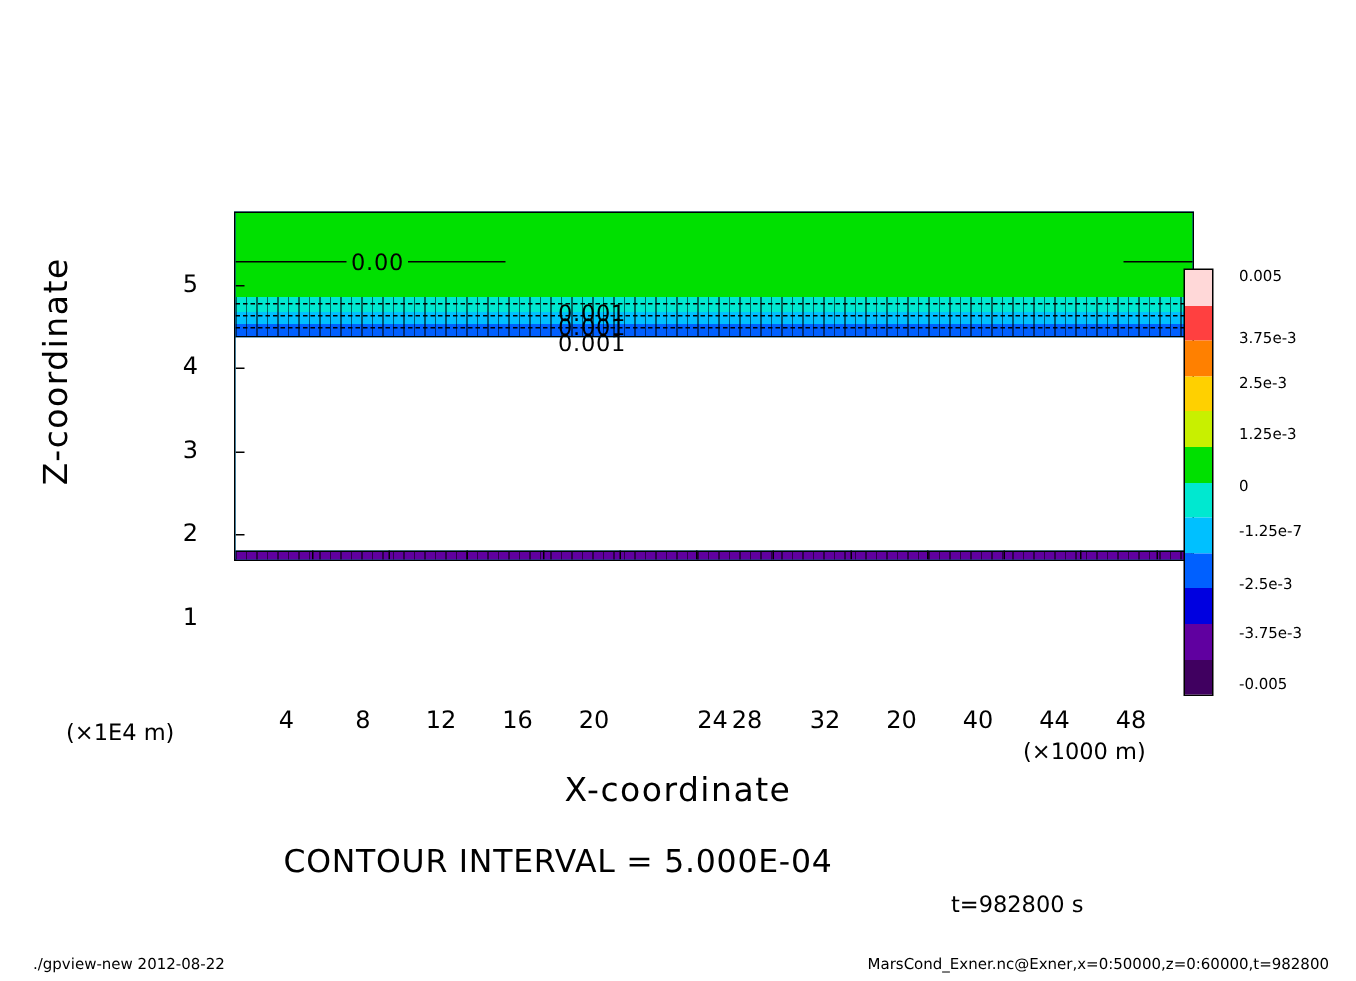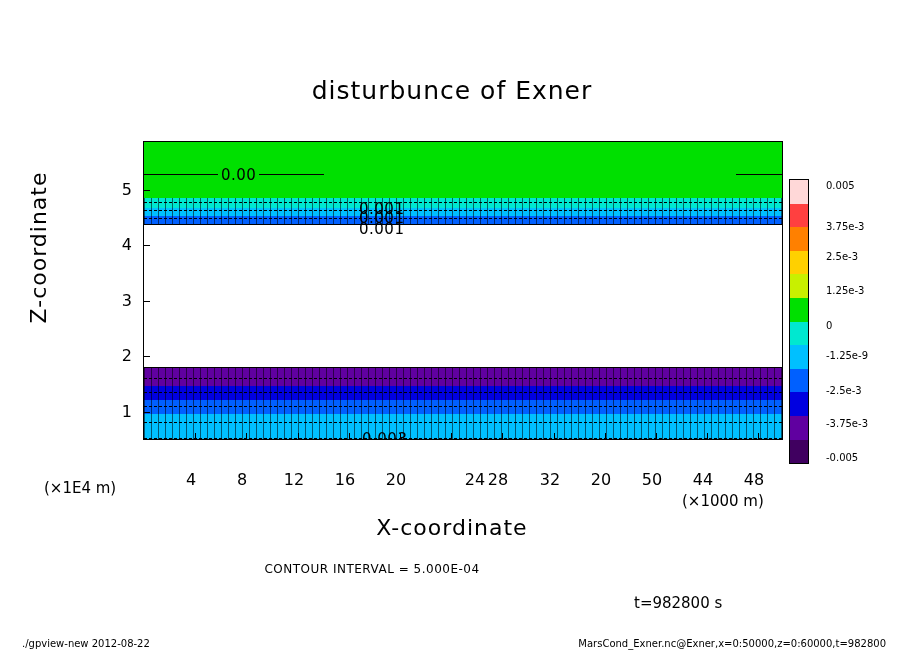--- a/index.html
+++ b/index.html
@@ -26,24 +26,24 @@
     left: 0;
     top: 76px;
     width: 904px;
     text-align: center;
     font-size: 25px;
     letter-spacing: 1px;
   }
   
   .plot-frame {
     position: absolute;
-    left: 143px;
+    left: 156px;
     top: 141px;
     width: 640px;
-    height: 299px;
+    height: 233px;
     border: 1px solid #000;
     box-sizing: border-box;
     background: #0ea5e9;
     overflow: hidden;
   }
   .band {
     position: absolute;
     left: 0;
     width: 100%;
   }
@@ -133,21 +133,21 @@
     left: 682px;
     top: 492px;
     font-size: 15px;
   }
   .contour-interval {
     position: absolute;
     left: 0;
     top: 562px;
     width: 744px;
     text-align: center;
-    font-size: 12px;
+    font-size: 21px;
     letter-spacing: 0.5px;
   }
   .time-label {
     position: absolute;
     left: 634px;
     top: 594px;
     font-size: 15px;
   }
   .footer-left {
     position: absolute;
@@ -183,21 +183,20 @@
     font-size: 10px;
     transform: translateY(-50%);
     white-space: nowrap;
   }
 </style>
 </head>
 <body>
 
 <div class="root">
 
-  <div class="title">disturbunce of Exner</div>
 
   <div class="plot-frame">
 
     <div class="band" style="top:0px;height:58px;background:#00e000;"></div>
 
     <div class="band" style="top:56px;height:10px;background:#00e8d0;"></div>
     <div class="band" style="top:66px;height:8px;background:#00c0ff;"></div>
     <div class="band" style="top:74px;height:8px;background:#0060ff;"></div>
     <div class="hatch" style="top:56px;height:26px;"></div>
     <div class="dashline" style="top:60px;"></div>
@@ -252,21 +251,21 @@
 
   <div class="xtick-label" style="left:191px;top:470px;">4</div>
   <div class="xtick-label" style="left:242px;top:470px;">8</div>
   <div class="xtick-label" style="left:294px;top:470px;">12</div>
   <div class="xtick-label" style="left:345px;top:470px;">16</div>
   <div class="xtick-label" style="left:396px;top:470px;">20</div>
   <div class="xtick-label" style="left:447px;top:470px;margin-left:28px;">24</div>
   <div class="xtick-label" style="left:498px;top:470px;">28</div>
   <div class="xtick-label" style="left:550px;top:470px;text-align:right;">32</div>
   <div class="xtick-label" style="left:601px;top:470px;">20</div>
-  <div class="xtick-label" style="left:652px;top:470px;">50</div>
+  <div class="xtick-label" style="left:652px;top:470px;">40</div>
   <div class="xtick-label" style="left:703px;top:470px;">44</div>
   <div class="xtick-label" style="left:754px;top:470px;">48</div>
 
   <div class="ytick-label" style="left:112px;top:411px;width:20px;">1</div>
   <div class="ytick-label" style="left:112px;top:355px;width:20px;">2</div>
   <div class="ytick-label" style="left:112px;top:300px;width:20px;">3</div>
   <div class="ytick-label" style="left:112px;top:244px;width:20px;">4</div>
   <div class="ytick-label" style="left:112px;top:189px;width:20px;">5</div>
 
   <div class="x-unit-left">(×1E4 m)</div>
@@ -291,21 +290,21 @@
     <div class="cb-seg" style="top:212.4px;height:23.6px;background:#0000e0;"></div>
     <div class="cb-seg" style="top:236px;height:23.6px;background:#6000a0;"></div>
     <div class="cb-seg" style="top:259.6px;height:23.6px;background:#400060;"></div>
   </div>
 
   <div class="cb-label" style="top:185px;">0.005</div>
   <div class="cb-label" style="top:226px;">3.75e-3</div>
   <div class="cb-label" style="top:256px;">2.5e-3</div>
   <div class="cb-label" style="top:290px;">1.25e-3</div>
   <div class="cb-label" style="top:325px;">0</div>
-  <div class="cb-label" style="top:355px;">-1.25e-9</div>
+  <div class="cb-label" style="top:355px;">-1.25e-7</div>
   <div class="cb-label" style="top:390px;">-2.5e-3</div>
   <div class="cb-label" style="top:423px;">-3.75e-3</div>
   <div class="cb-label" style="top:457px;">-0.005</div>
 
   <div class="footer-left">./gpview-new  2012-08-22</div>
   <div class="footer-right">MarsCond_Exner.nc@Exner,x=0:50000,z=0:60000,t=982800</div>
 
 </div>
 
 </body></html>

